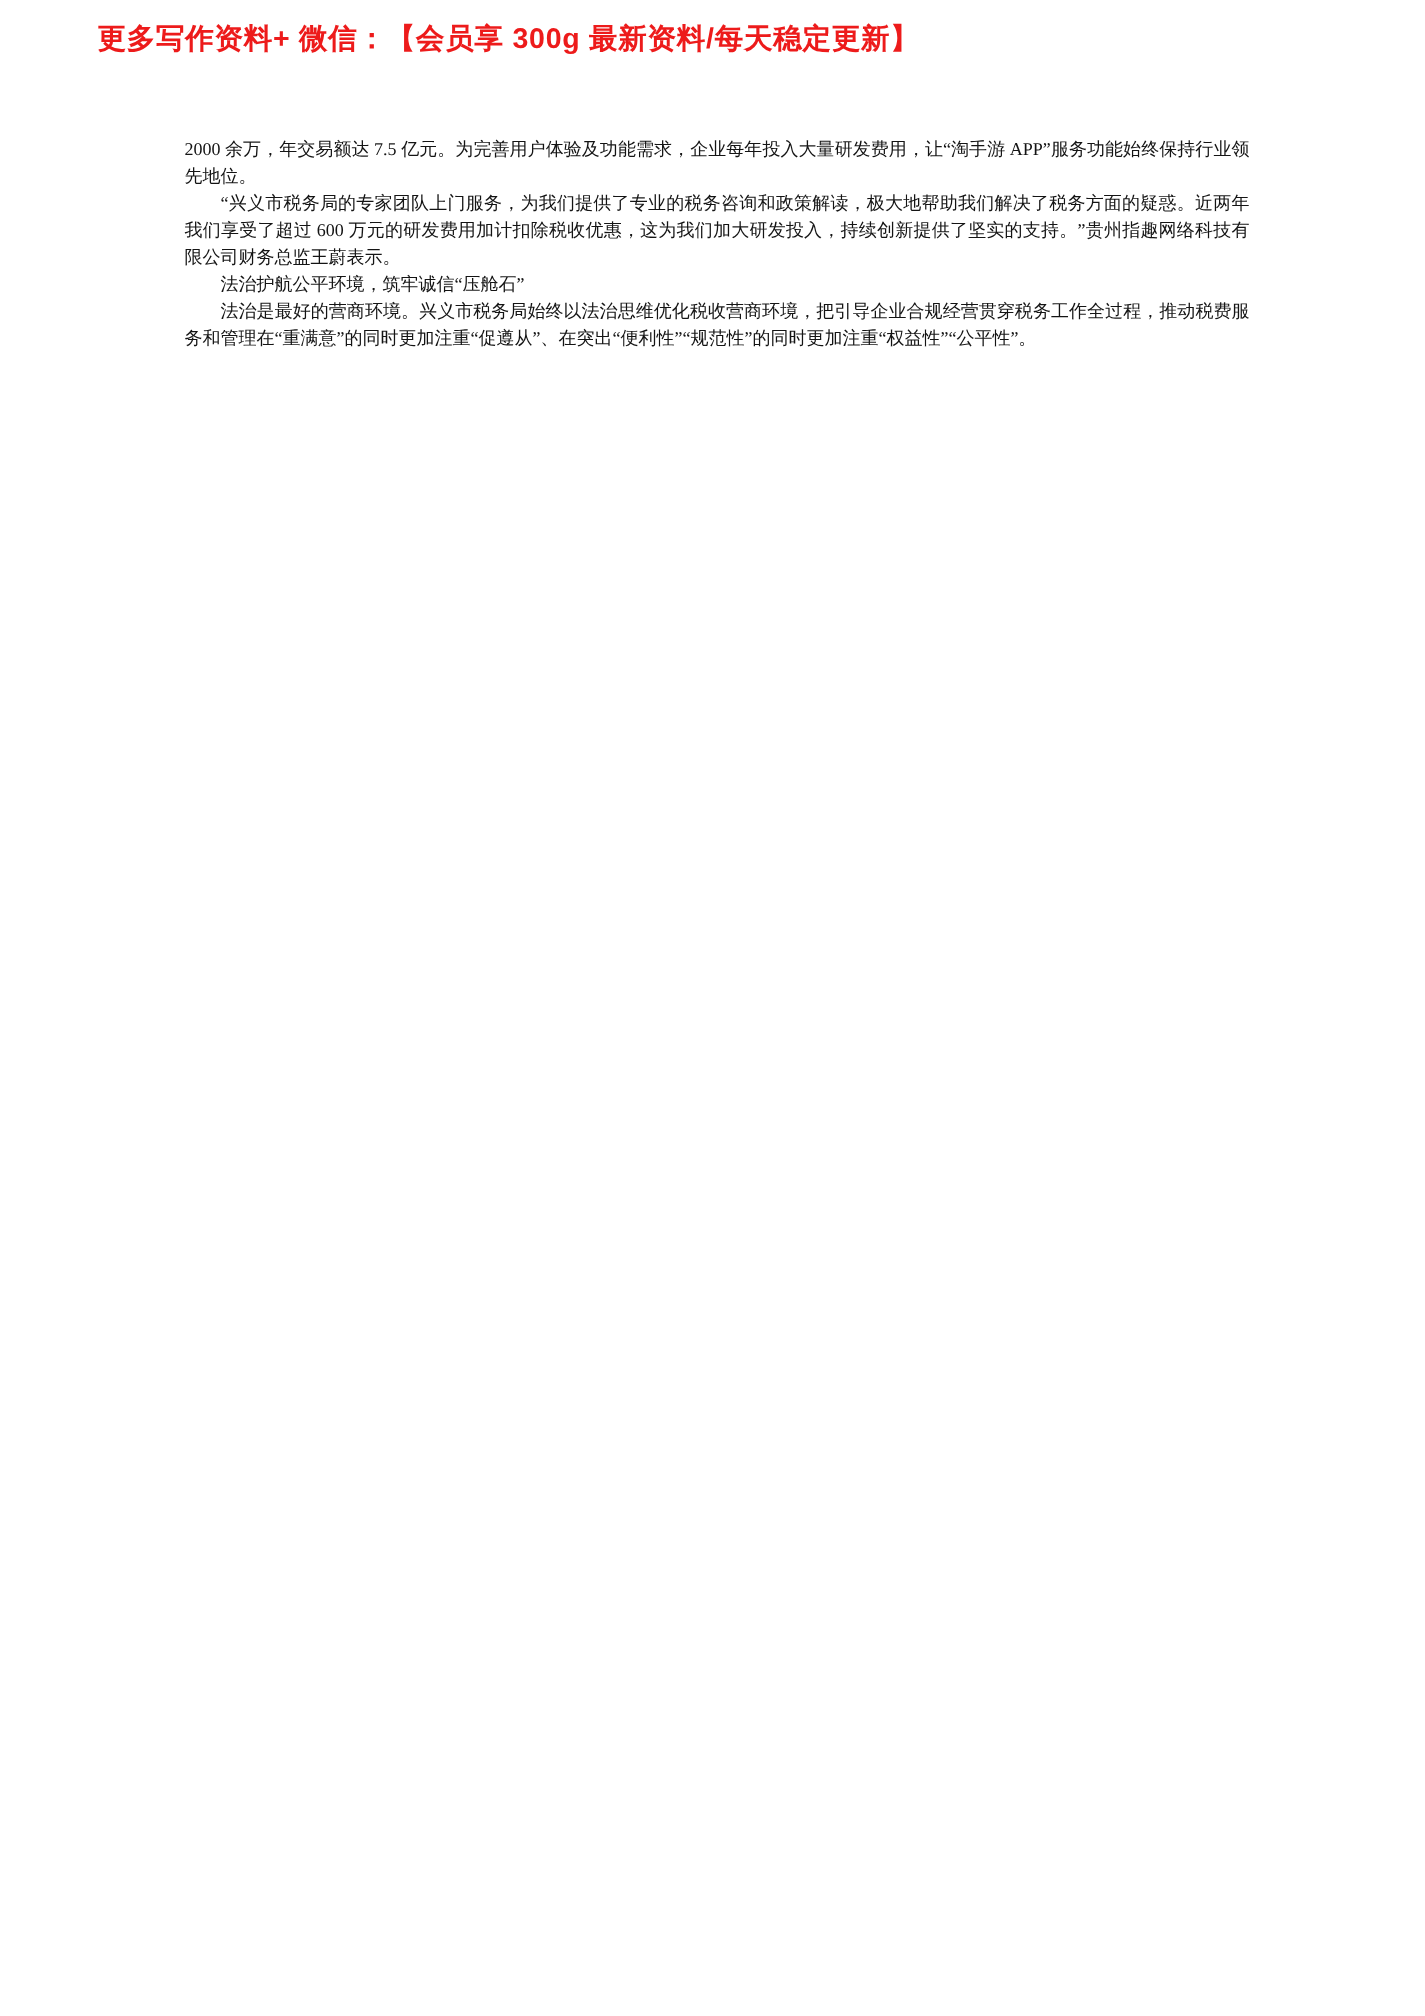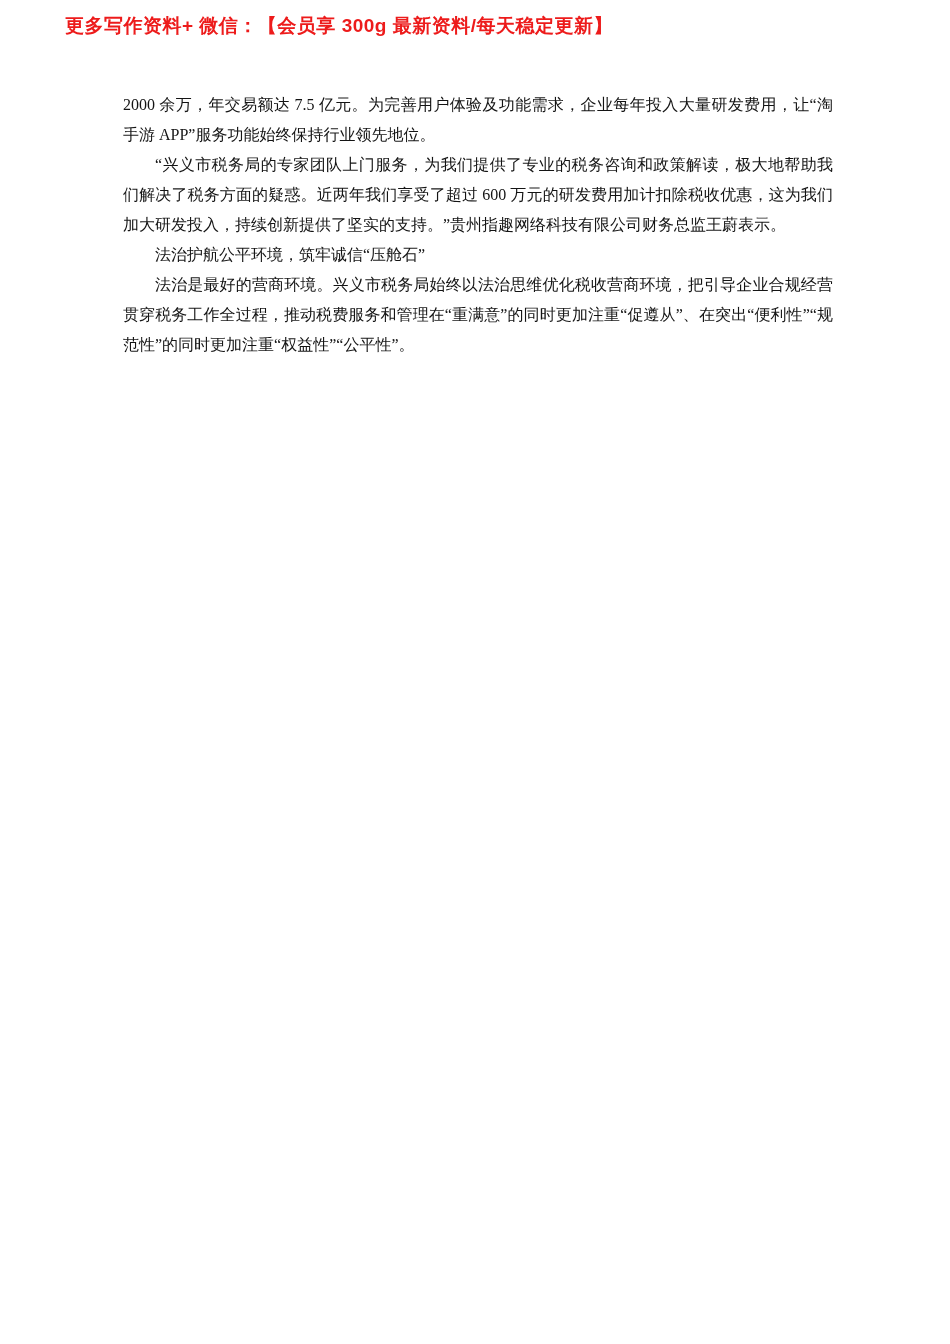--- a/index.html
+++ b/index.html
@@ -22,22 +22,22 @@
     font-weight: bold;
     color: #ed1b1b;
     letter-spacing: 0.5px;
     white-space: nowrap;
   }
   .doc-body {
     position: absolute;
     left: 123px;
     top: 90px;
     width: 710px;
-    font-size: 16px;
-    line-height: 30px;
+    font-size: 12px;
+    line-height: 18px;
     text-align: justify;
     color: #141414;
   }
   .doc-body p { margin: 0; text-indent: 2em; }
   .doc-body p.no-indent { text-indent: 0; }
   .page-indicator {
     position: absolute;
     left: 711px;
     top: 1152px;
     font-size: 13.5px;

